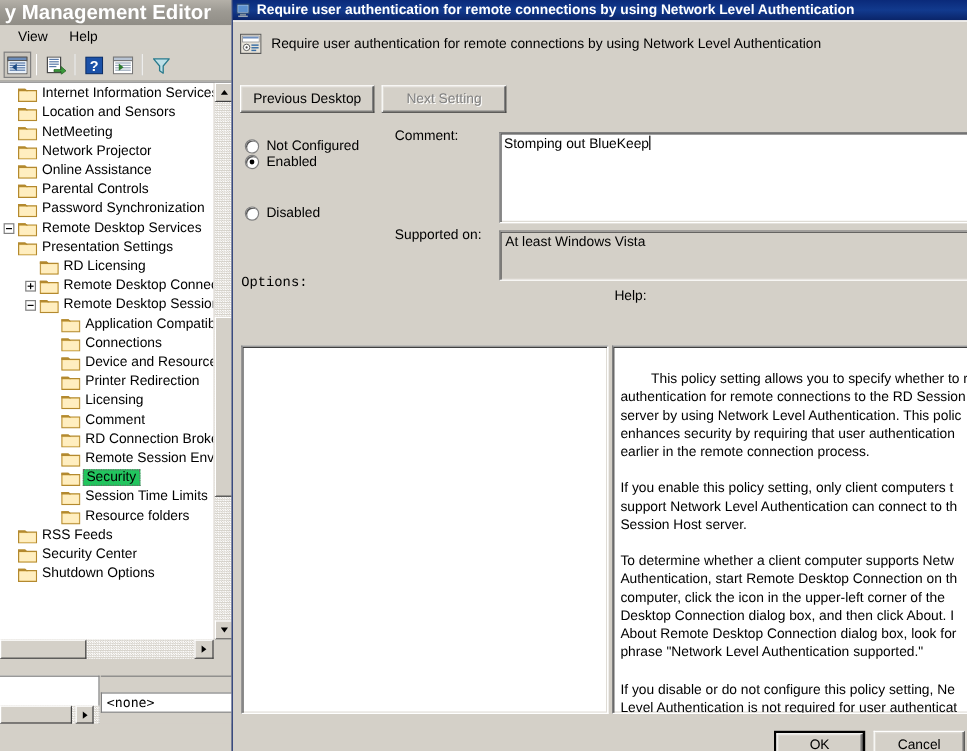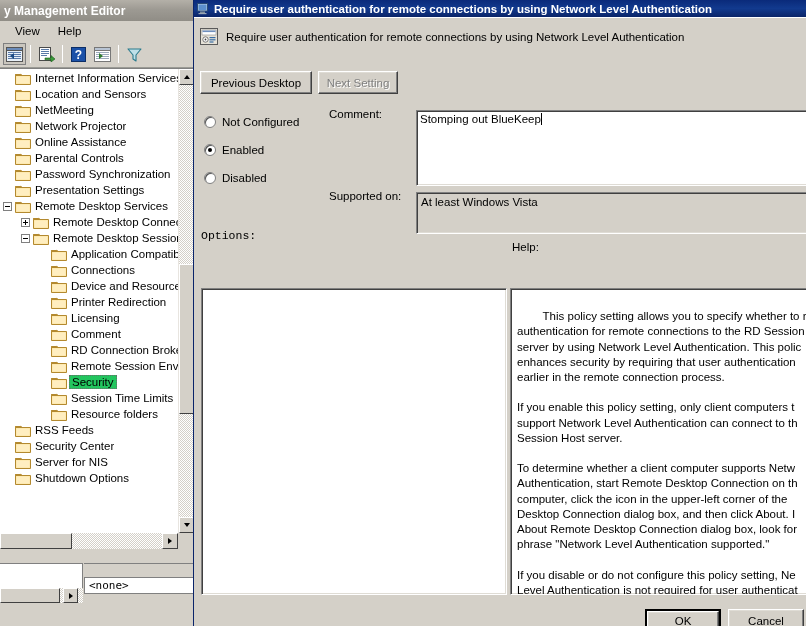--- a/index.html
+++ b/index.html
@@ -18,21 +18,21 @@
     position: absolute; left: 0; top: 0; width: 194px; height: 626px;
     background: #d4d0c8;
     border-right: 1px solid #808080;
     overflow: hidden;
   }
   #mmc-titlebar {
     height: 21px;
     background: linear-gradient(to bottom, #b4b0a8 0%, #9d9a93 45%, #908d86 100%);
     color: #ffffff;
     font-weight: bold;
-    font-size: 12px;
+    font-size: 17px;
     display: flex; align-items: center;
     padding-left: 4px;
     letter-spacing: 0px;
     white-space: nowrap;
     overflow: hidden;
   }
   #mmc-menubar {
     height: 20px;
     background: #d4d0c8;
     display: flex; align-items: center;
@@ -242,21 +242,21 @@
   .btn.default > span {
     display:flex;align-items:center;justify-content:center;
     width:100%;height:100%;
     border: 1px solid;
     border-color:#ffffff #404040 #404040 #ffffff;
     box-shadow: inset -1px -1px 0 #808080, inset 1px 1px 0 #dfdcd5;
   }
   .btn.disabled { color: #808080; text-shadow: 1px 1px 0 #ffffff; }
 
   #btn-prev { position:absolute; left:6px; top:53px; width:112px; height:23px; }
-  #btn-next { position:absolute; left:124px; top:53px; width:80px; height:23px; }
+  #btn-next { position:absolute; left:124px; top:53px; width:104px; height:23px; }
 
   .radio-row {
     position: absolute; left: 10px;
     display: flex; align-items: center;
     font-size: 11.5px;
     white-space: nowrap;
   }
   .radio {
     width: 12px; height: 12px; border-radius: 50%;
     background: #ffffff;
@@ -461,41 +461,53 @@
               <svg width="16" height="13" viewBox="0 0 16 13">
                 <path d="M0.5 2.5 L0.5 12.5 L15.5 12.5 L15.5 3.5 L7 3.5 L5.8 2.5 Z" fill="#fde29b" stroke="#b3892f"></path>
                 <path d="M0.5 2.5 L5.8 2.5 L7 3.5 L0.5 3.5 Z" fill="#f6d27a" stroke="#b3892f"></path>
                 <rect x="1.4" y="4.4" width="13.2" height="7.2" fill="#ffeec0"></rect>
               </svg>
             </span>
             <span class="tlabel">Password Synchronization</span>
           </div>
           <div class="tnode">
             <span style="width:3px;flex:0 0 auto;"></span>
+            <span class="tbox"></span>
+            <span class="folder">
+              <svg width="16" height="13" viewBox="0 0 16 13">
+                <path d="M0.5 2.5 L0.5 12.5 L15.5 12.5 L15.5 3.5 L7 3.5 L5.8 2.5 Z" fill="#fde29b" stroke="#b3892f"></path>
+                <path d="M0.5 2.5 L5.8 2.5 L7 3.5 L0.5 3.5 Z" fill="#f6d27a" stroke="#b3892f"></path>
+                <rect x="1.4" y="4.4" width="13.2" height="7.2" fill="#ffeec0"></rect>
+              </svg>
+            </span>
+            <span class="tlabel">Remote Desktop Services</span>
+          </div>
+          <div class="tnode">
+            <span style="width:3px;flex:0 0 auto;"></span>
             <span class="tbox-spacer"></span>
             <span class="folder">
               <svg width="16" height="13" viewBox="0 0 16 13">
                 <path d="M0.5 2.5 L0.5 12.5 L15.5 12.5 L15.5 3.5 L7 3.5 L5.8 2.5 Z" fill="#fde29b" stroke="#b3892f"></path>
                 <path d="M0.5 2.5 L5.8 2.5 L7 3.5 L0.5 3.5 Z" fill="#f6d27a" stroke="#b3892f"></path>
                 <rect x="1.4" y="4.4" width="13.2" height="7.2" fill="#ffeec0"></rect>
               </svg>
             </span>
             <span class="tlabel">Presentation Settings</span>
           </div>
           <div class="tnode">
-            <span style="width:3px;flex:0 0 auto;"></span>
-            <span class="tbox"></span>
-            <span class="folder">
-              <svg width="16" height="13" viewBox="0 0 16 13">
-                <path d="M0.5 2.5 L0.5 12.5 L15.5 12.5 L15.5 3.5 L7 3.5 L5.8 2.5 Z" fill="#fde29b" stroke="#b3892f"></path>
-                <path d="M0.5 2.5 L5.8 2.5 L7 3.5 L0.5 3.5 Z" fill="#f6d27a" stroke="#b3892f"></path>
-                <rect x="1.4" y="4.4" width="13.2" height="7.2" fill="#ffeec0"></rect>
-              </svg>
-            </span>
-            <span class="tlabel">Remote Desktop Services</span>
+            <span style="width:21px;flex:0 0 auto;"></span>
+            <span class="tbox-spacer"></span>
+            <span class="folder">
+              <svg width="16" height="13" viewBox="0 0 16 13">
+                <path d="M0.5 2.5 L0.5 12.5 L15.5 12.5 L15.5 3.5 L7 3.5 L5.8 2.5 Z" fill="#fde29b" stroke="#b3892f"></path>
+                <path d="M0.5 2.5 L5.8 2.5 L7 3.5 L0.5 3.5 Z" fill="#f6d27a" stroke="#b3892f"></path>
+                <rect x="1.4" y="4.4" width="13.2" height="7.2" fill="#ffeec0"></rect>
+              </svg>
+            </span>
+            <span class="tlabel">RD Licensing</span>
           </div>
           <div class="tnode">
             <span style="width:21px;flex:0 0 auto;"></span>
             <span class="tbox plus"></span>
             <span class="folder">
               <svg width="16" height="13" viewBox="0 0 16 13">
                 <path d="M0.5 2.5 L0.5 12.5 L15.5 12.5 L15.5 3.5 L7 3.5 L5.8 2.5 Z" fill="#fde29b" stroke="#b3892f"></path>
                 <path d="M0.5 2.5 L5.8 2.5 L7 3.5 L0.5 3.5 Z" fill="#f6d27a" stroke="#b3892f"></path>
                 <rect x="1.4" y="4.4" width="13.2" height="7.2" fill="#ffeec0"></rect>
               </svg>
@@ -662,32 +674,20 @@
             <span style="width:3px;flex:0 0 auto;"></span>
             <span class="tbox-spacer"></span>
             <span class="folder">
               <svg width="16" height="13" viewBox="0 0 16 13">
                 <path d="M0.5 2.5 L0.5 12.5 L15.5 12.5 L15.5 3.5 L7 3.5 L5.8 2.5 Z" fill="#fde29b" stroke="#b3892f"></path>
                 <path d="M0.5 2.5 L5.8 2.5 L7 3.5 L0.5 3.5 Z" fill="#f6d27a" stroke="#b3892f"></path>
                 <rect x="1.4" y="4.4" width="13.2" height="7.2" fill="#ffeec0"></rect>
               </svg>
             </span>
             <span class="tlabel">Security Center</span>
-          </div>
-          <div class="tnode">
-            <span style="width:3px;flex:0 0 auto;"></span>
-            <span class="tbox-spacer"></span>
-            <span class="folder">
-              <svg width="16" height="13" viewBox="0 0 16 13">
-                <path d="M0.5 2.5 L0.5 12.5 L15.5 12.5 L15.5 3.5 L7 3.5 L5.8 2.5 Z" fill="#fde29b" stroke="#b3892f"></path>
-                <path d="M0.5 2.5 L5.8 2.5 L7 3.5 L0.5 3.5 Z" fill="#f6d27a" stroke="#b3892f"></path>
-                <rect x="1.4" y="4.4" width="13.2" height="7.2" fill="#ffeec0"></rect>
-              </svg>
-            </span>
-            <span class="tlabel">Server for NIS</span>
           </div>
           <div class="tnode">
             <span style="width:3px;flex:0 0 auto;"></span>
             <span class="tbox-spacer"></span>
             <span class="folder">
               <svg width="16" height="13" viewBox="0 0 16 13">
                 <path d="M0.5 2.5 L0.5 12.5 L15.5 12.5 L15.5 3.5 L7 3.5 L5.8 2.5 Z" fill="#fde29b" stroke="#b3892f"></path>
                 <path d="M0.5 2.5 L5.8 2.5 L7 3.5 L0.5 3.5 Z" fill="#f6d27a" stroke="#b3892f"></path>
                 <rect x="1.4" y="4.4" width="13.2" height="7.2" fill="#ffeec0"></rect>
               </svg>
@@ -763,21 +763,21 @@
         <span>Previous Desktop</span>
       </div>
       <div class="btn disabled" id="btn-next">
         <span>Next Setting</span>
       </div>
 
       <label class="radio-row" style="top:98px;">
         <span class="radio"></span>
         <span>Not Configured</span>
       </label>
-      <label class="radio-row" style="top:126px;">
+      <label class="radio-row" style="top:111px;">
         <span class="radio on"></span>
         <span>Enabled</span>
       </label>
       <label class="radio-row" style="top:154px;">
         <span class="radio"></span>
         <span>Disabled</span>
       </label>
 
       <span class="lbl" style="left:135px; top:90px;">Comment:</span>
       <div class="sunken" id="comment-box">

